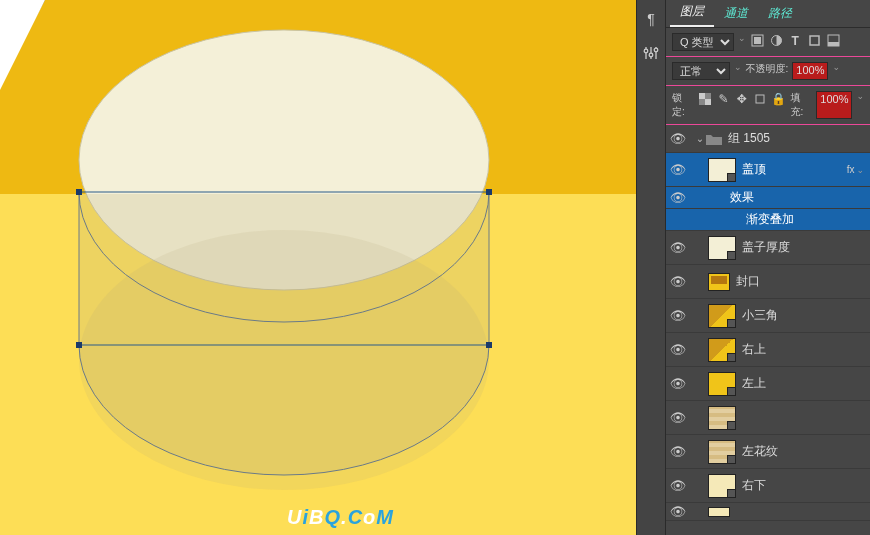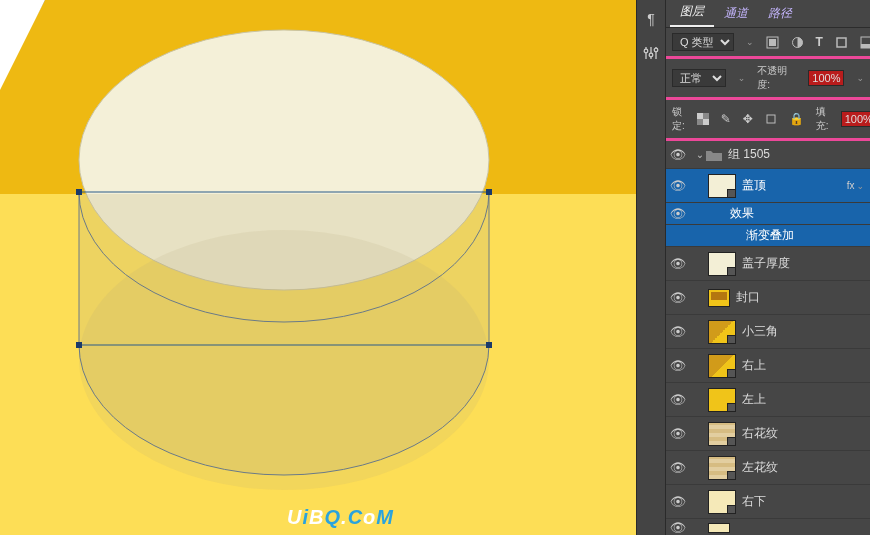--- a/index.html
+++ b/index.html
@@ -20,23 +20,23 @@
   .watermark .o { color: #fff; }
   .watermark .m { color: #2aa3dd; }
 
   
   .tool-strip { width: 30px; height: 535px; background: #444; border-left: 1px solid #2a2a2a; border-right: 1px solid #2a2a2a; display: flex; flex-direction: column; align-items: center; padding-top: 10px; gap: 16px; }
   .tool-strip .ticon { width: 18px; height: 18px; display: flex; align-items: center; justify-content: center; color: #ccc; font-size: 14px; }
 
   
   .panel { width: 204px; height: 535px; background: #464646; color: #ddd; font-size: 12px; display: flex; flex-direction: column; }
   .tabs { display: flex; border-bottom: 1px solid #2c2c2c; height: 28px; align-items: flex-end; padding-left: 4px; font-style: italic; }
-  .tab { padding: 6px 10px 5px; color: #c4b5fd; cursor: pointer; }
+  .tab { padding: 6px 10px 5px; color: #5eead4; cursor: pointer; }
   .tab.active { background: #464646; color: #eee; border-bottom: 2px solid #eee; }
-  .filter-row, .blend-row, .lock-row { display: flex; align-items: center; gap: 12px; padding: 5px 6px; border-bottom: 3px solid #ec4899; }
+  .filter-row, .blend-row, .lock-row { display: flex; gap: 4px; padding: 5px 6px; border-bottom: 1px solid #ec4899; }
   .filter-row select, .blend-row select { background: #3a3a3a; color: #ddd; border: 1px solid #2a2a2a; font-size: 11px; padding: 1px 3px; }
   .sq-icon { width: 15px; height: 15px; display: inline-flex; align-items: center; justify-content: center; color: #ccc; }
   .label { color: #ccc; font-size: 10px; }
   .val { background: #b91c1c; padding: 1px 3px; border: 1px solid #2a2a2a; font-size: 11px; }
   .chev { color: #999; font-size: 9px; }
 
   .layers { flex: 1; overflow-y: auto; }
   .layer { display: flex; align-items: center; min-height: 34px; border-bottom: 1px solid #3a3a3a; padding-right: 6px; }
   .layer.sub { min-height: 22px; }
   .layer.group { min-height: 28px; }
@@ -261,21 +261,20 @@
         </div>
       <div class="lname">左上</div>
     </div>
 
     <div class="layer">
       <div class="eye">👁</div>
       <div class="indent1"></div>
       <div class="thumb thumb-pattern">
           <div class="corner"></div>
         </div>
-      <div class="lname">右花纹</div>
     </div>
 
     <div class="layer">
       <div class="eye">👁</div>
       <div class="indent1"></div>
       <div class="thumb thumb-pattern">
           <div class="corner"></div>
         </div>
       <div class="lname">左花纹</div>
     </div>

